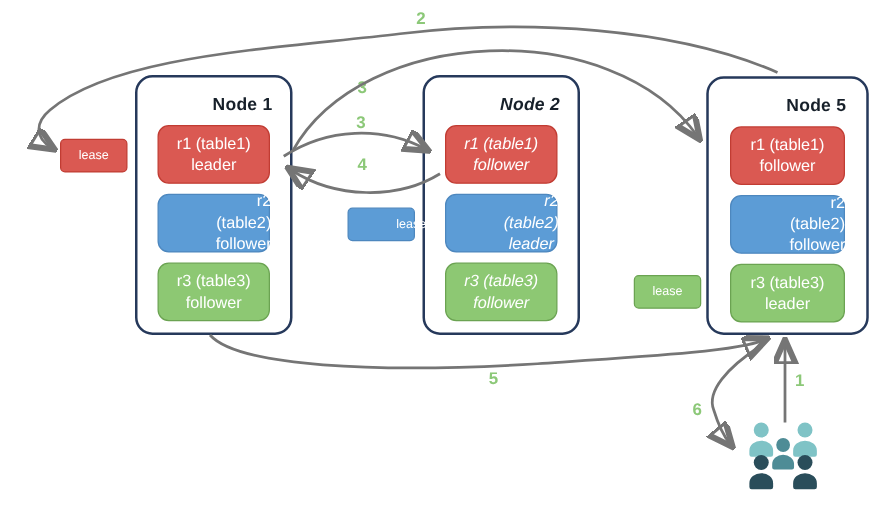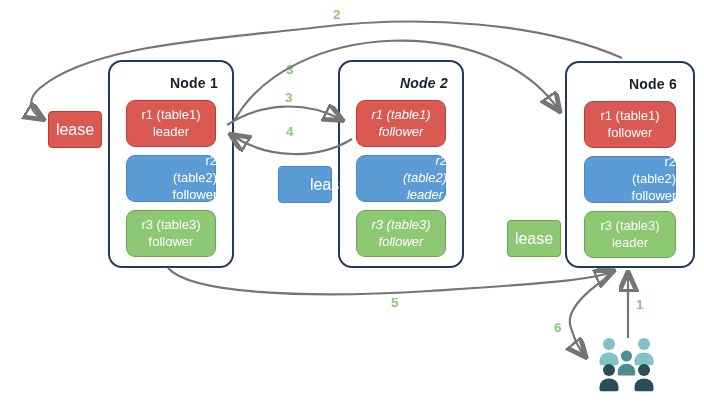--- a/index.html
+++ b/index.html
@@ -31,22 +31,22 @@
     width:90px; height:47px; margin:0 auto 8px auto; border-radius:9px;
     color:#fff; font-size:13px; line-height:1.3; text-align:right;
     display:flex; flex-direction:column; align-items:center; justify-content:center;
   }
   #node3 .replica { width:92px; }
   .red   { background:var(--red-fill);   border:1px solid var(--red-border); }
   .blue  { background:var(--blue-fill);  border:1px solid var(--blue-border);padding-left:48px; }
   .green { background:var(--green-fill); border:1px solid var(--green-border); }
 
   .lease {
-    position:absolute; width:54px; height:37px; border-radius:4px; z-index:2;
-    color:#fff; font-size:16px; display:flex; align-items:center; justify-content:center;
+    position:absolute; width:54px; height:27px; border-radius:4px; z-index:2;
+    color:#fff; font-size:10px; display:flex; align-items:center; justify-content:center;
   }
   #lease-red   { left:48px;  top:111px; }
   #lease-blue  { left:278px; top:166px; }
   #lease-green { left:507px; top:220px; }
 
   .step {
     position:absolute; color:var(--step-label); font-weight:bold; font-size:13.5px; z-index:3;
   }
   #step-2  { left:333px; top:7px;  }
   #step-3a { left:286px; top:62px; }
@@ -107,21 +107,21 @@
       <span>r2 (table2)</span>
       <span>leader</span>
     </div>
     <div class="replica green">
       <span>r3 (table3)</span>
       <span>follower</span>
     </div>
   </div>
 
   <div class="node" id="node3">
-    <div class="node-title">Node 6</div>
+    <div class="node-title">Node 5</div>
     <div class="replica red">
       <span>r1 (table1)</span>
       <span>follower</span>
     </div>
     <div class="replica blue">
       <span>r2 (table2)</span>
       <span>follower</span>
     </div>
     <div class="replica green">
       <span>r3 (table3)</span>

